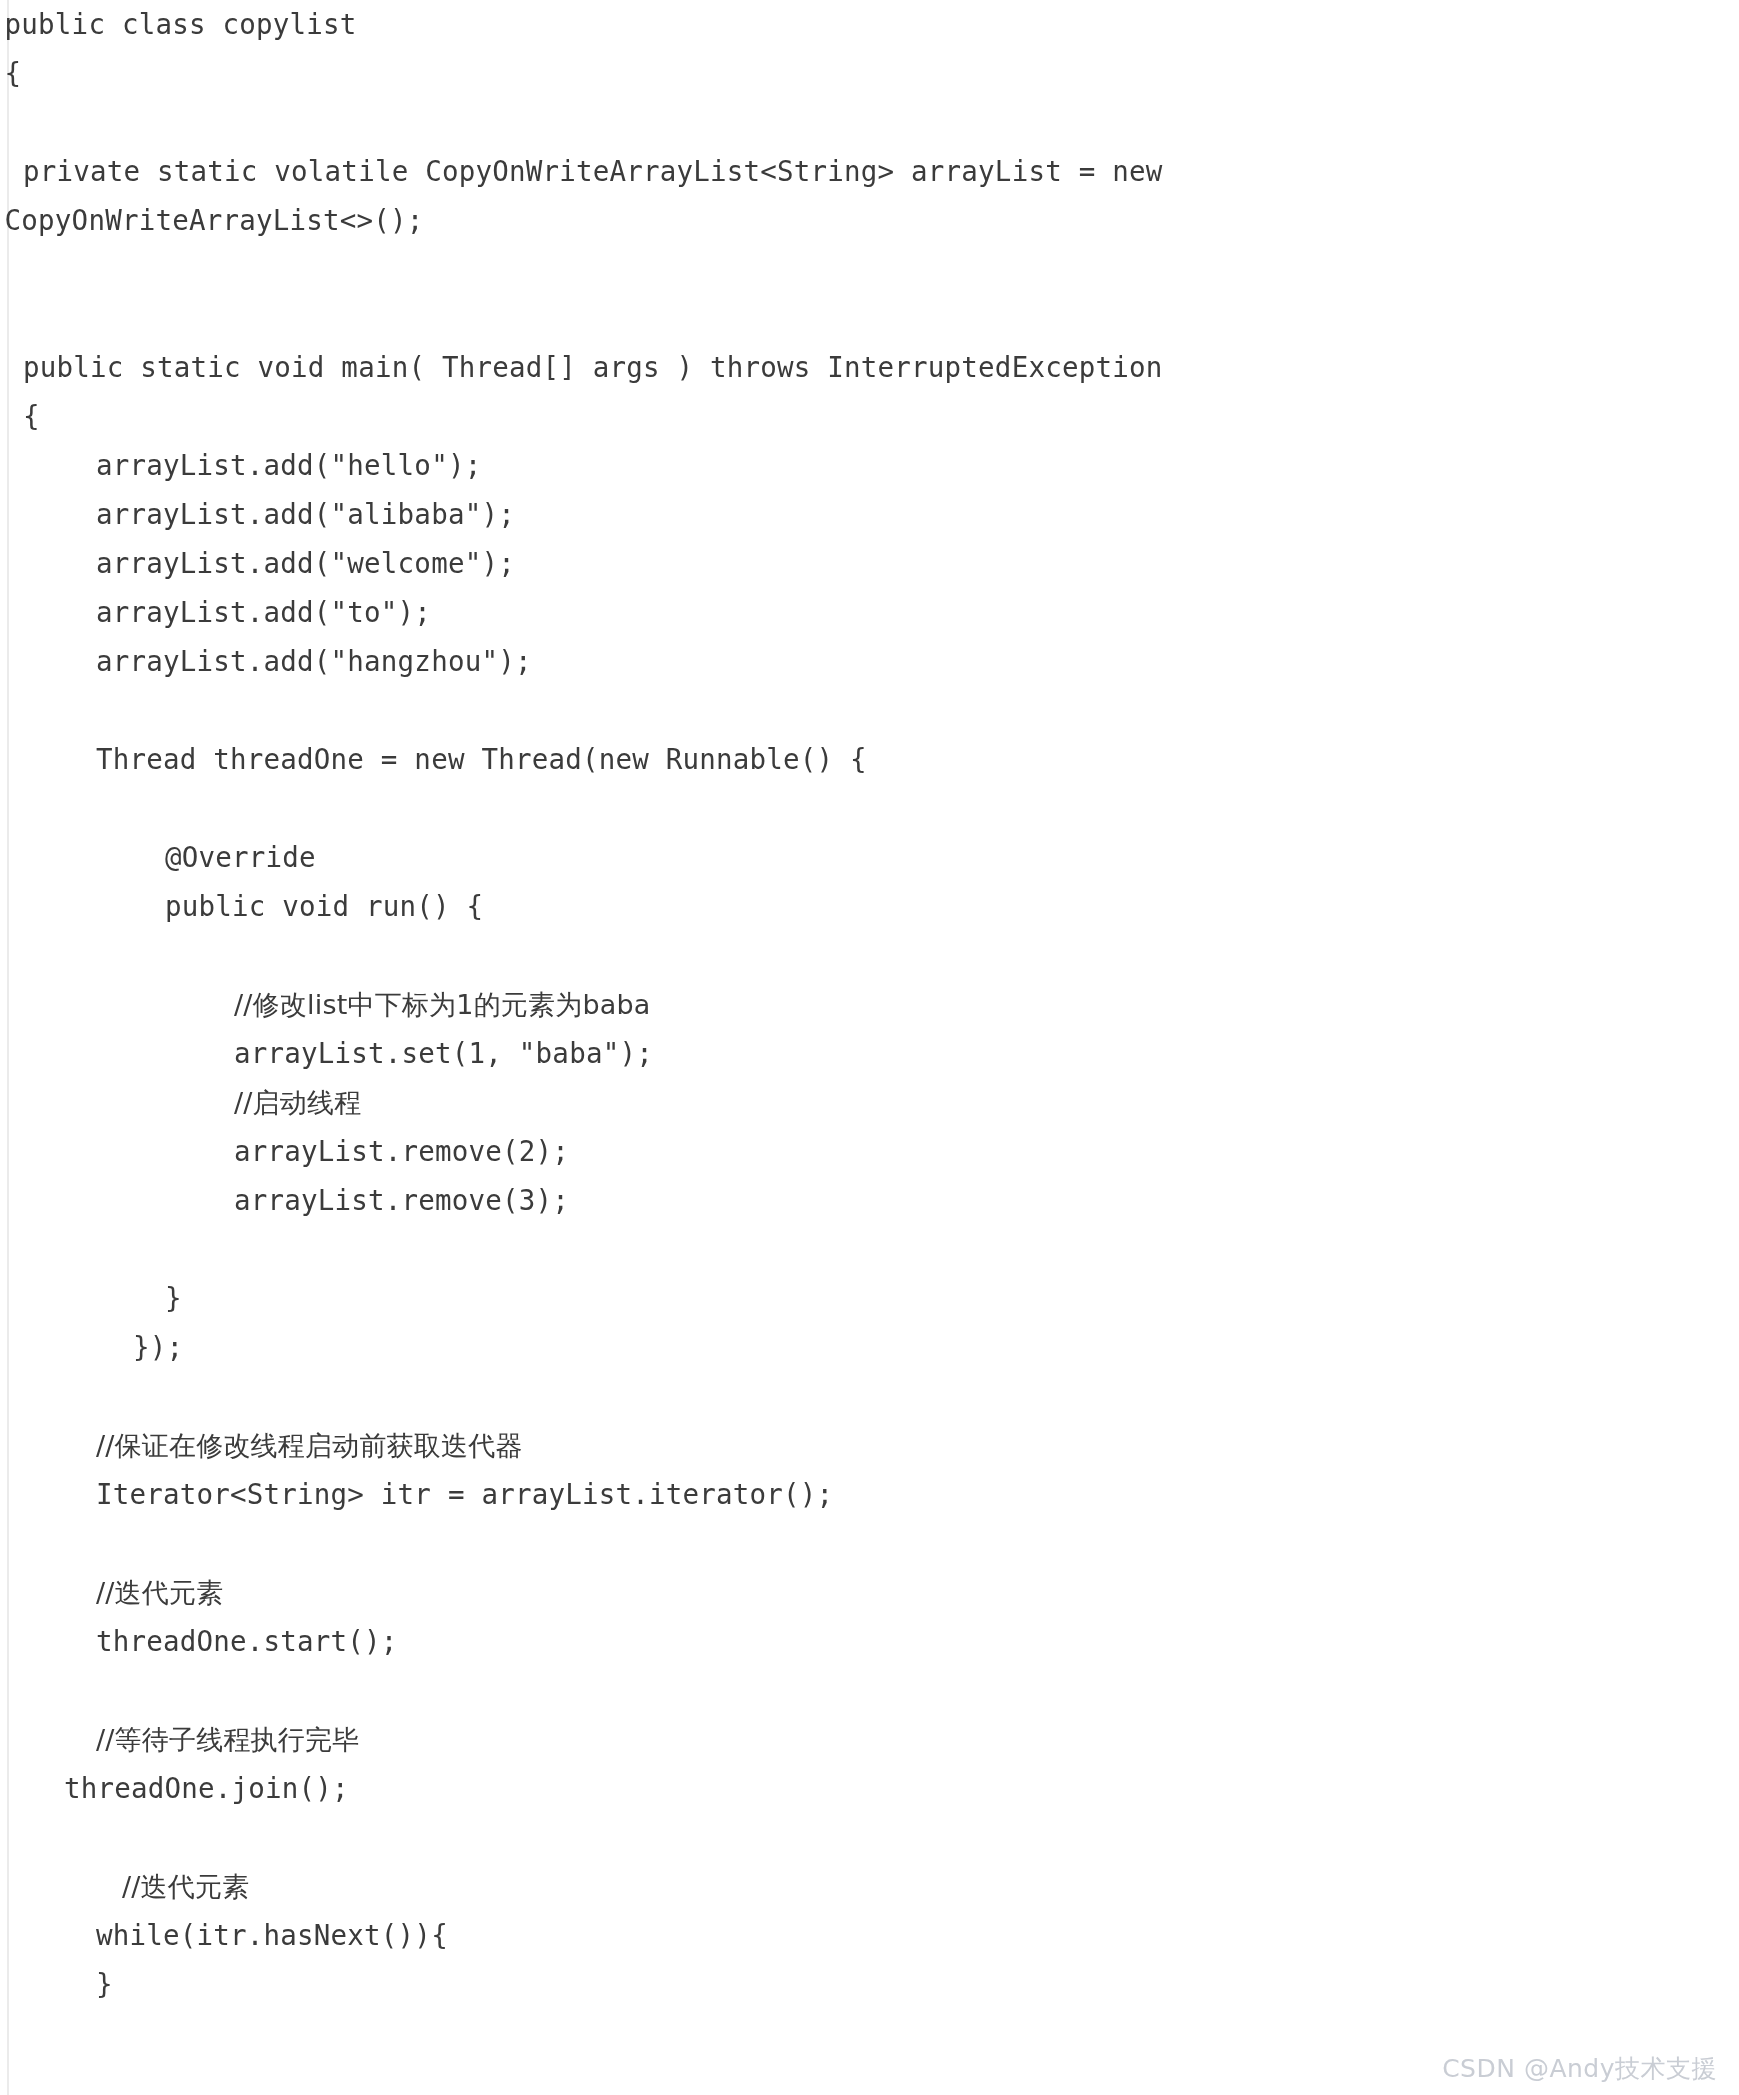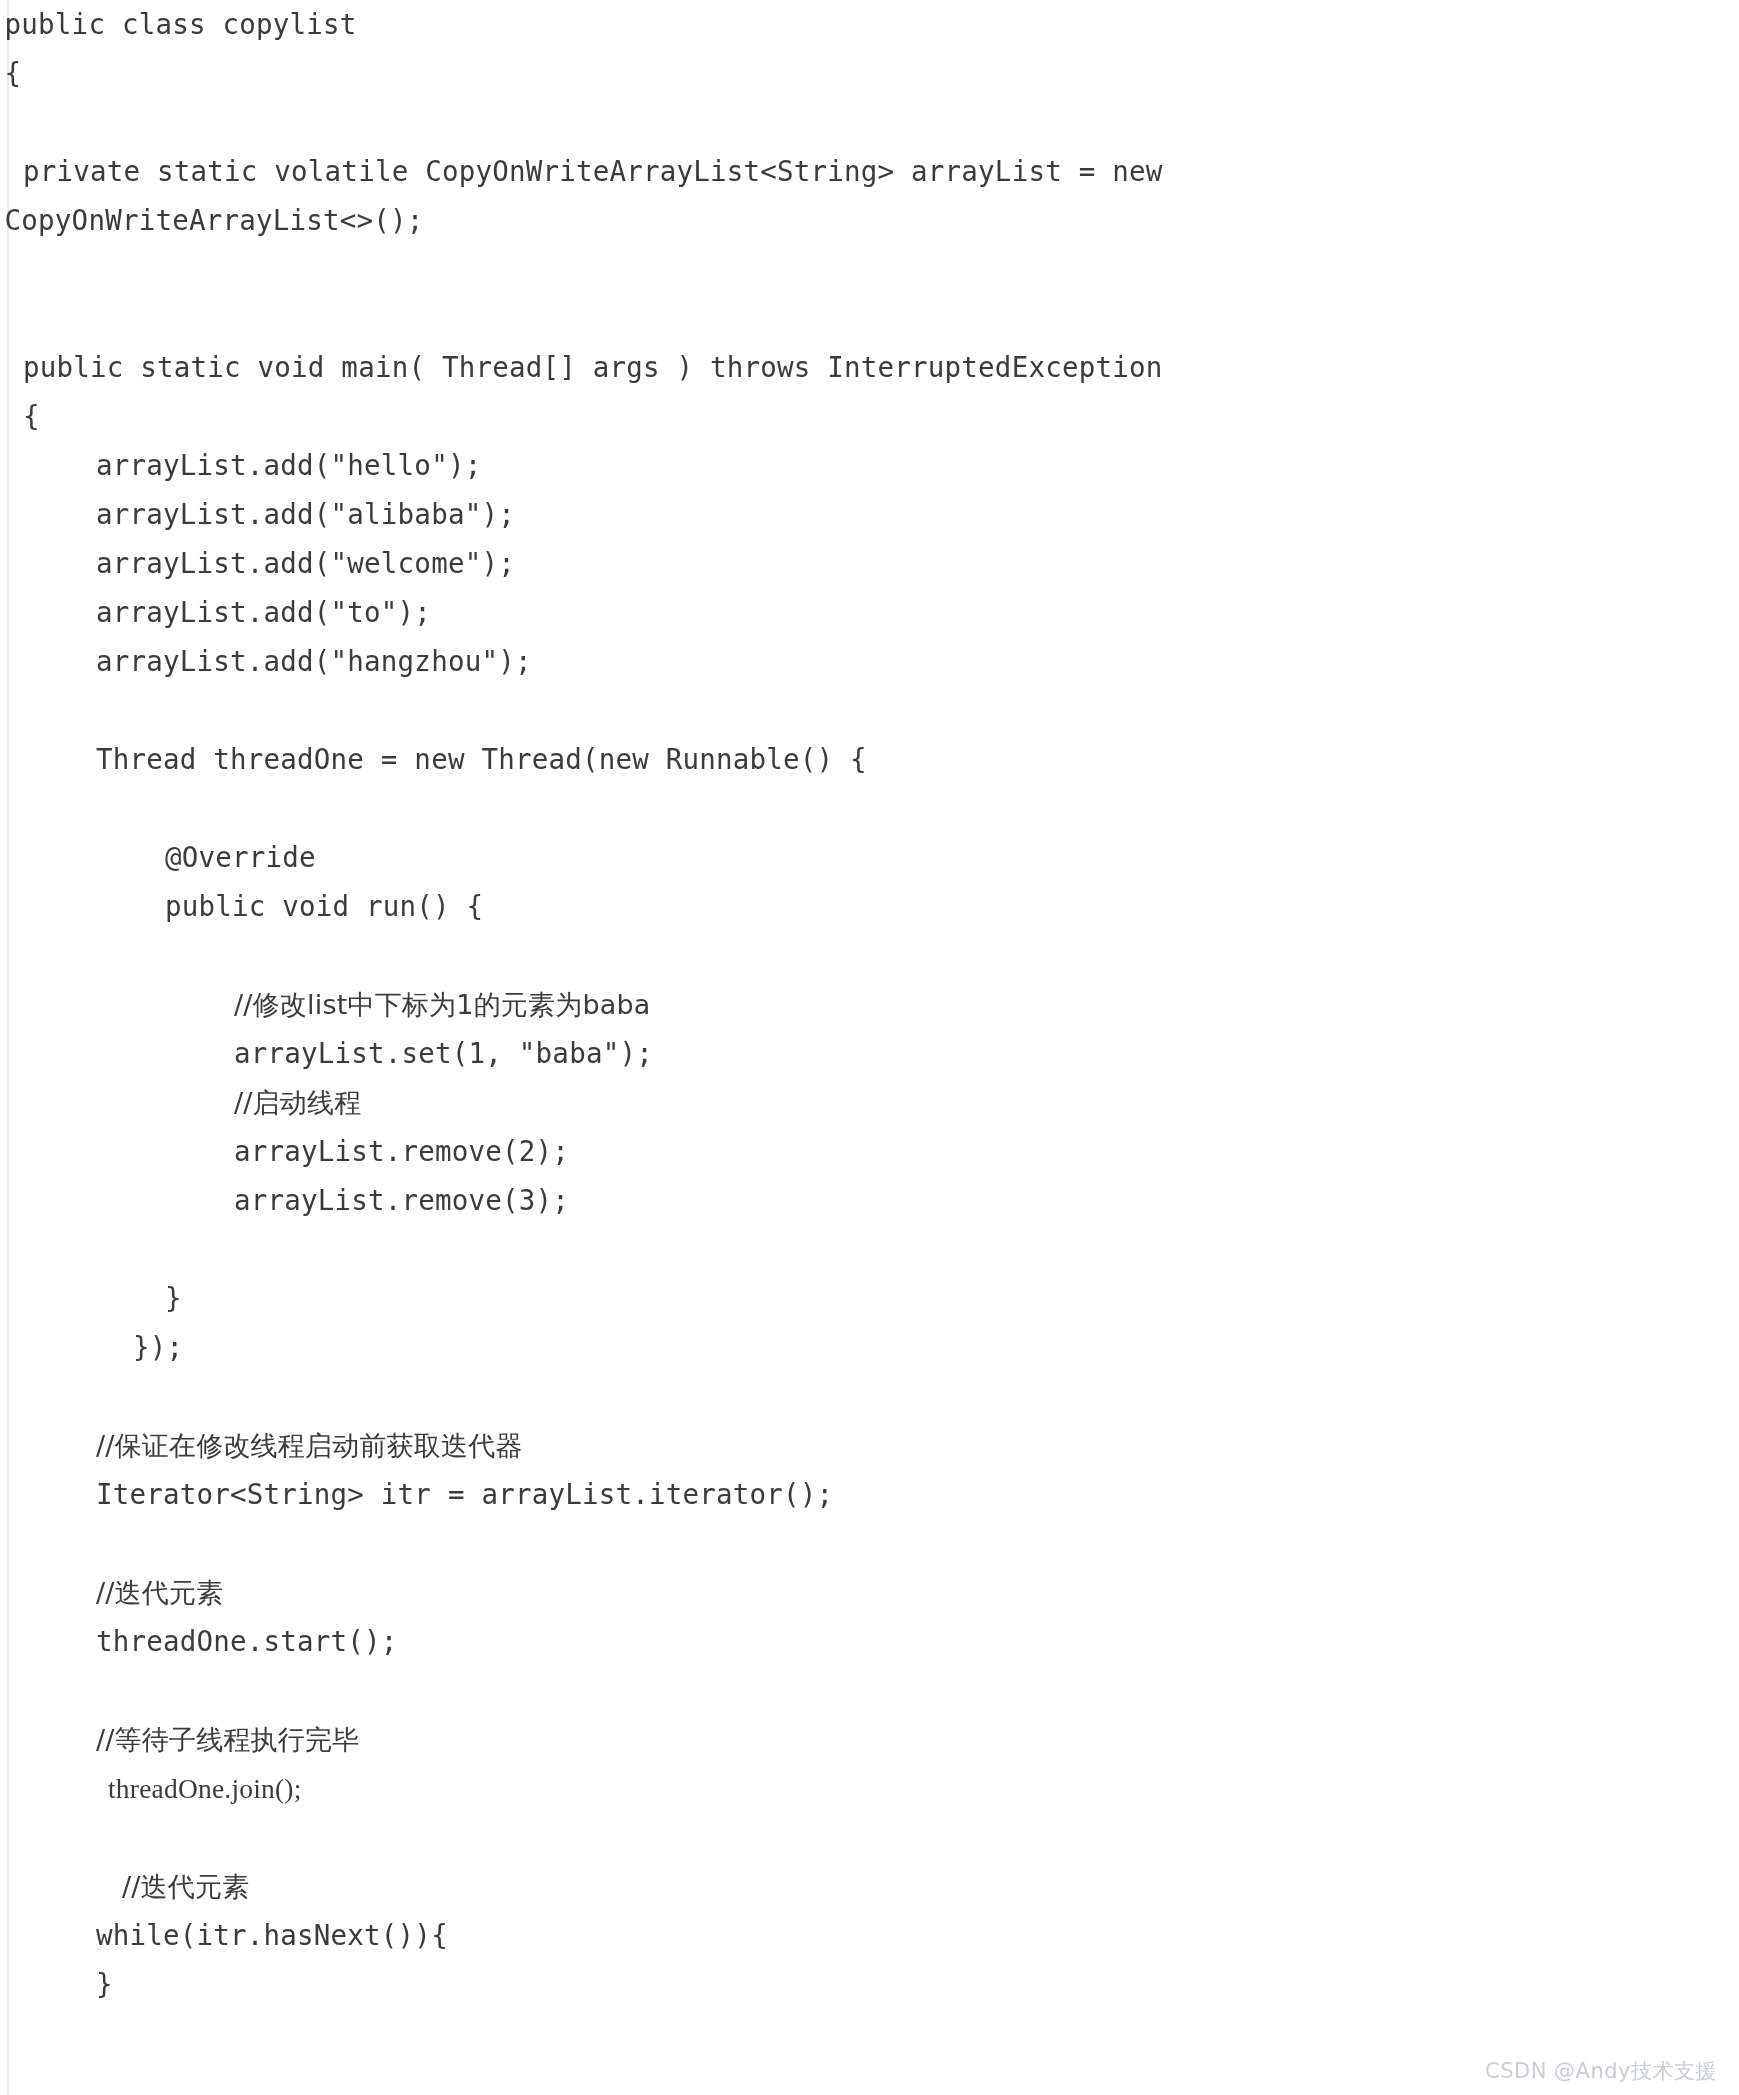--- a/index.html
+++ b/index.html
@@ -50,35 +50,35 @@
 
   
   .i0  { padding-left: 4.6px; }
   .i2  { padding-left: 23px; }
   .i4  { padding-left: 96px; }
   .i5  { padding-left: 122px; }
   .i6  { padding-left: 133px; }
   .i7  { padding-left: 150px; }
   .i8  { padding-left: 165px; }
   .i9  { padding-left: 234px; }
-  .i10 { padding-left: 108px; font-family: Liberation Serif, serif; }
+  .i10 { padding-left: 64px; }
 
   
   .cjk {
     font-family: "DejaVu Sans", "Liberation Sans", sans-serif;
     font-size: 27px;
     text-align: center;
   }
 
   #watermark {
     position: absolute;
     right: 22px;
     bottom: 11px;
     font-family: "DejaVu Sans", "Liberation Sans", sans-serif;
-    font-size: 21px;
+    font-size: 25px;
     color: #c9cdd4;
     letter-spacing: 0.5px;
     white-space: pre;
     margin-top: 24px;
   }
 </style>
 </head>
 <body>
 
 <div id="left-rule"></div>

